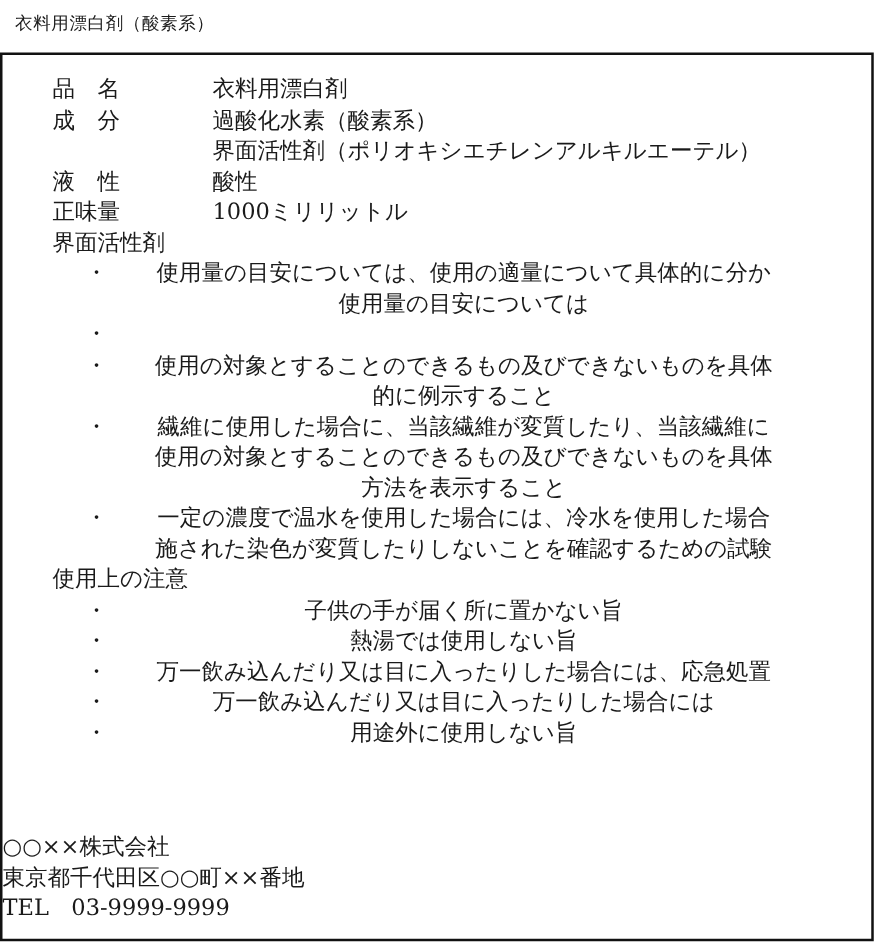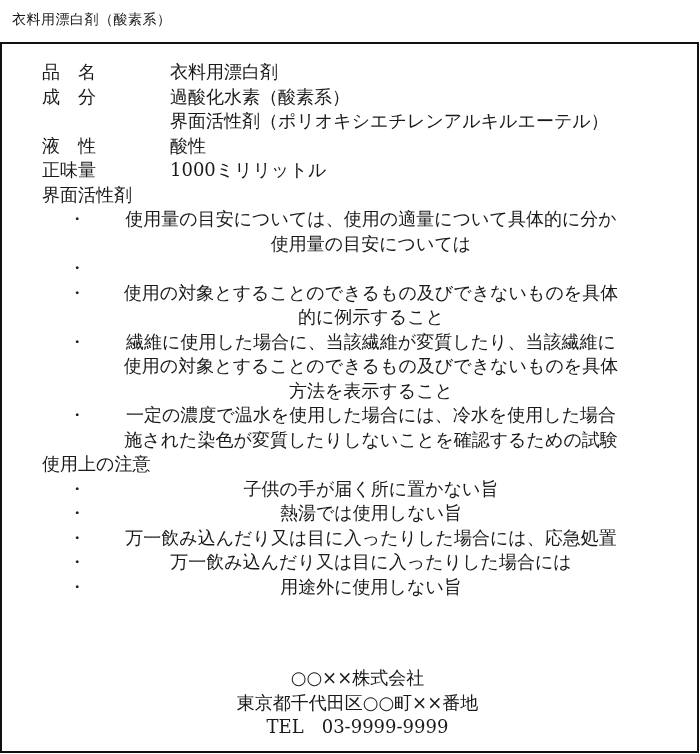--- a/index.html
+++ b/index.html
@@ -23,21 +23,21 @@
   .row { display: flex; white-space: nowrap; }
   .label { width: 128px; flex: none; }
   .vals { display: flex; flex-direction: column; }
   .section { white-space: nowrap; }
   .bullet { display: flex; padding-left: 26px; }
   .bullet .dot { width: 18px; flex: none; text-align: center; }
   .bullet .text { width: 570px; white-space: normal; word-break: break-all; text-align: center; }
   .bullet .line { display: block; white-space: nowrap; }
   .footer {
     position: absolute; left: 0; right: 0; top: 622px;
-    text-align: center; font-size: 18px; line-height: 24.5px; margin-left: 16px;
+    text-align: left; font-size: 18px; line-height: 24.5px;
   }
 </style>
 </head>
 <body>
 
 <div class="title">衣料用漂白剤（酸素系）</div>
 
 <div class="box">
   <div class="content">
 

